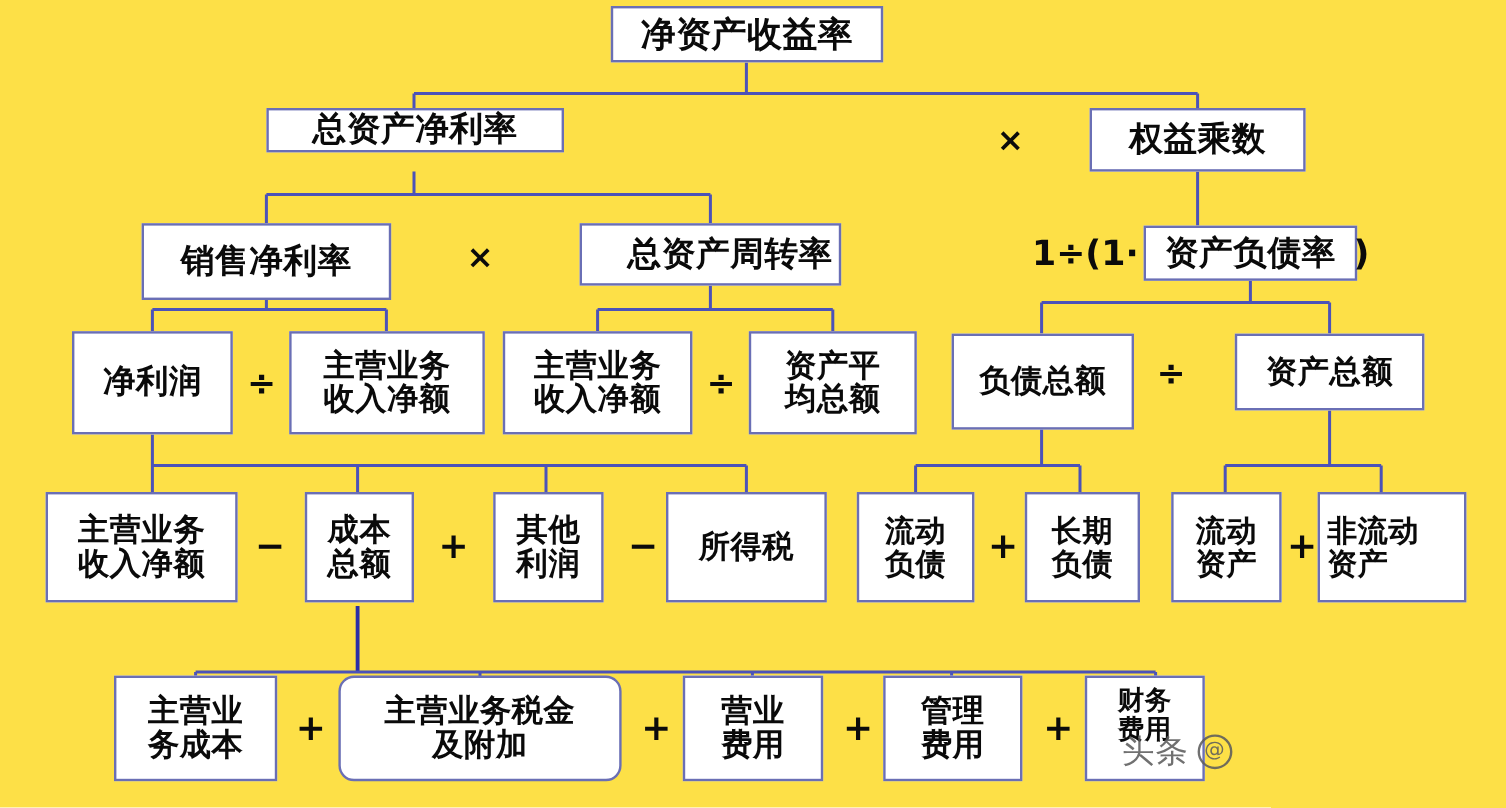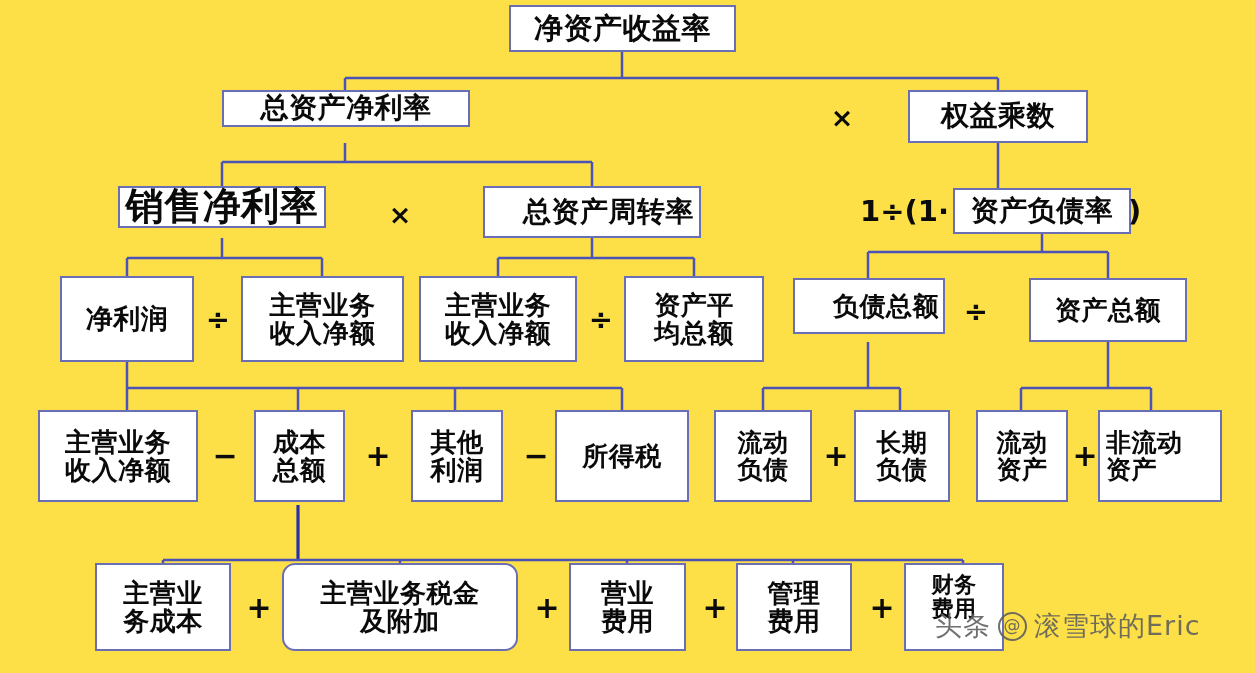--- a/index.html
+++ b/index.html
@@ -129,21 +129,21 @@
   <div class="node" style="left:222px; top:90px; width:248px; height:37px; font-size:28px;">
     <span>总资产净利率</span>
   </div>
   <div class="op" style="left:820px; top:95px; width:44px; height:44px; font-size:27px;">
     <span>×</span>
   </div>
   <div class="node" style="left:908px; top:90px; width:180px; height:53px; font-size:28px;">
     <span>权益乘数</span>
   </div>
 
-  <div class="node" style="left:118px; top:186px; width:208px; height:42px; font-size:38px;">
+  <div class="node" style="left:118px; top:186px; width:208px; height:64px; font-size:28px;">
     <span>销售净利率</span>
   </div>
   <div class="op" style="left:378px; top:192px; width:44px; height:44px; font-size:27px;">
     <span>×</span>
   </div>
   <div class="node" style="left:483px; top:186px; width:218px; height:52px; font-size:28px;padding-left:33px;">
     <span>总资产周转率</span>
   </div>
 
   <div class="formula" style="left:860px; top:188px; height:46px; font-size:29px;">
@@ -172,21 +172,21 @@
 收入净额</span>
   </div>
   <div class="op" style="left:582px; top:300px; width:38px; height:38px; font-size:29px;">
     <span>÷</span>
   </div>
   <div class="node" style="left:624px; top:276px; width:140px; height:86px; font-size:26px; white-space:pre-line;">
     <span style="white-space:pre-line;">资产平
 均总额</span>
   </div>
 
-  <div class="node" style="left:793px; top:278px; width:152px; height:56px; font-size:26px;justify-content:flex-end;">
+  <div class="node" style="left:793px; top:278px; width:152px; height:80px; font-size:26px;">
     <span>负债总额</span>
   </div>
   <div class="op" style="left:957px; top:292px; width:38px; height:38px; font-size:29px;">
     <span>÷</span>
   </div>
   <div class="node" style="left:1029px; top:278px; width:158px; height:64px; font-size:26px;">
     <span>资产总额</span>
   </div>
 
   <div class="node" style="left:38px; top:410px; width:160px; height:92px; font-size:26px; white-space:pre-line;">
@@ -267,16 +267,15 @@
     <span>+</span>
   </div>
   <div class="node" style="left:904px; top:563px; width:100px; height:88px; font-size:22px; white-space:pre-line; align-items:flex-start; padding-top:8px;">
     <span style="white-space:pre-line;">财务
 费用</span>
   </div>
 
   <div class="watermark" style="left:935px; top:608px;">
     <span>头条</span>
     <span class="wm-at">@</span>
-    <span>滚雪球的Eric</span>
   </div>
 
 </div>
 
 </body></html>

